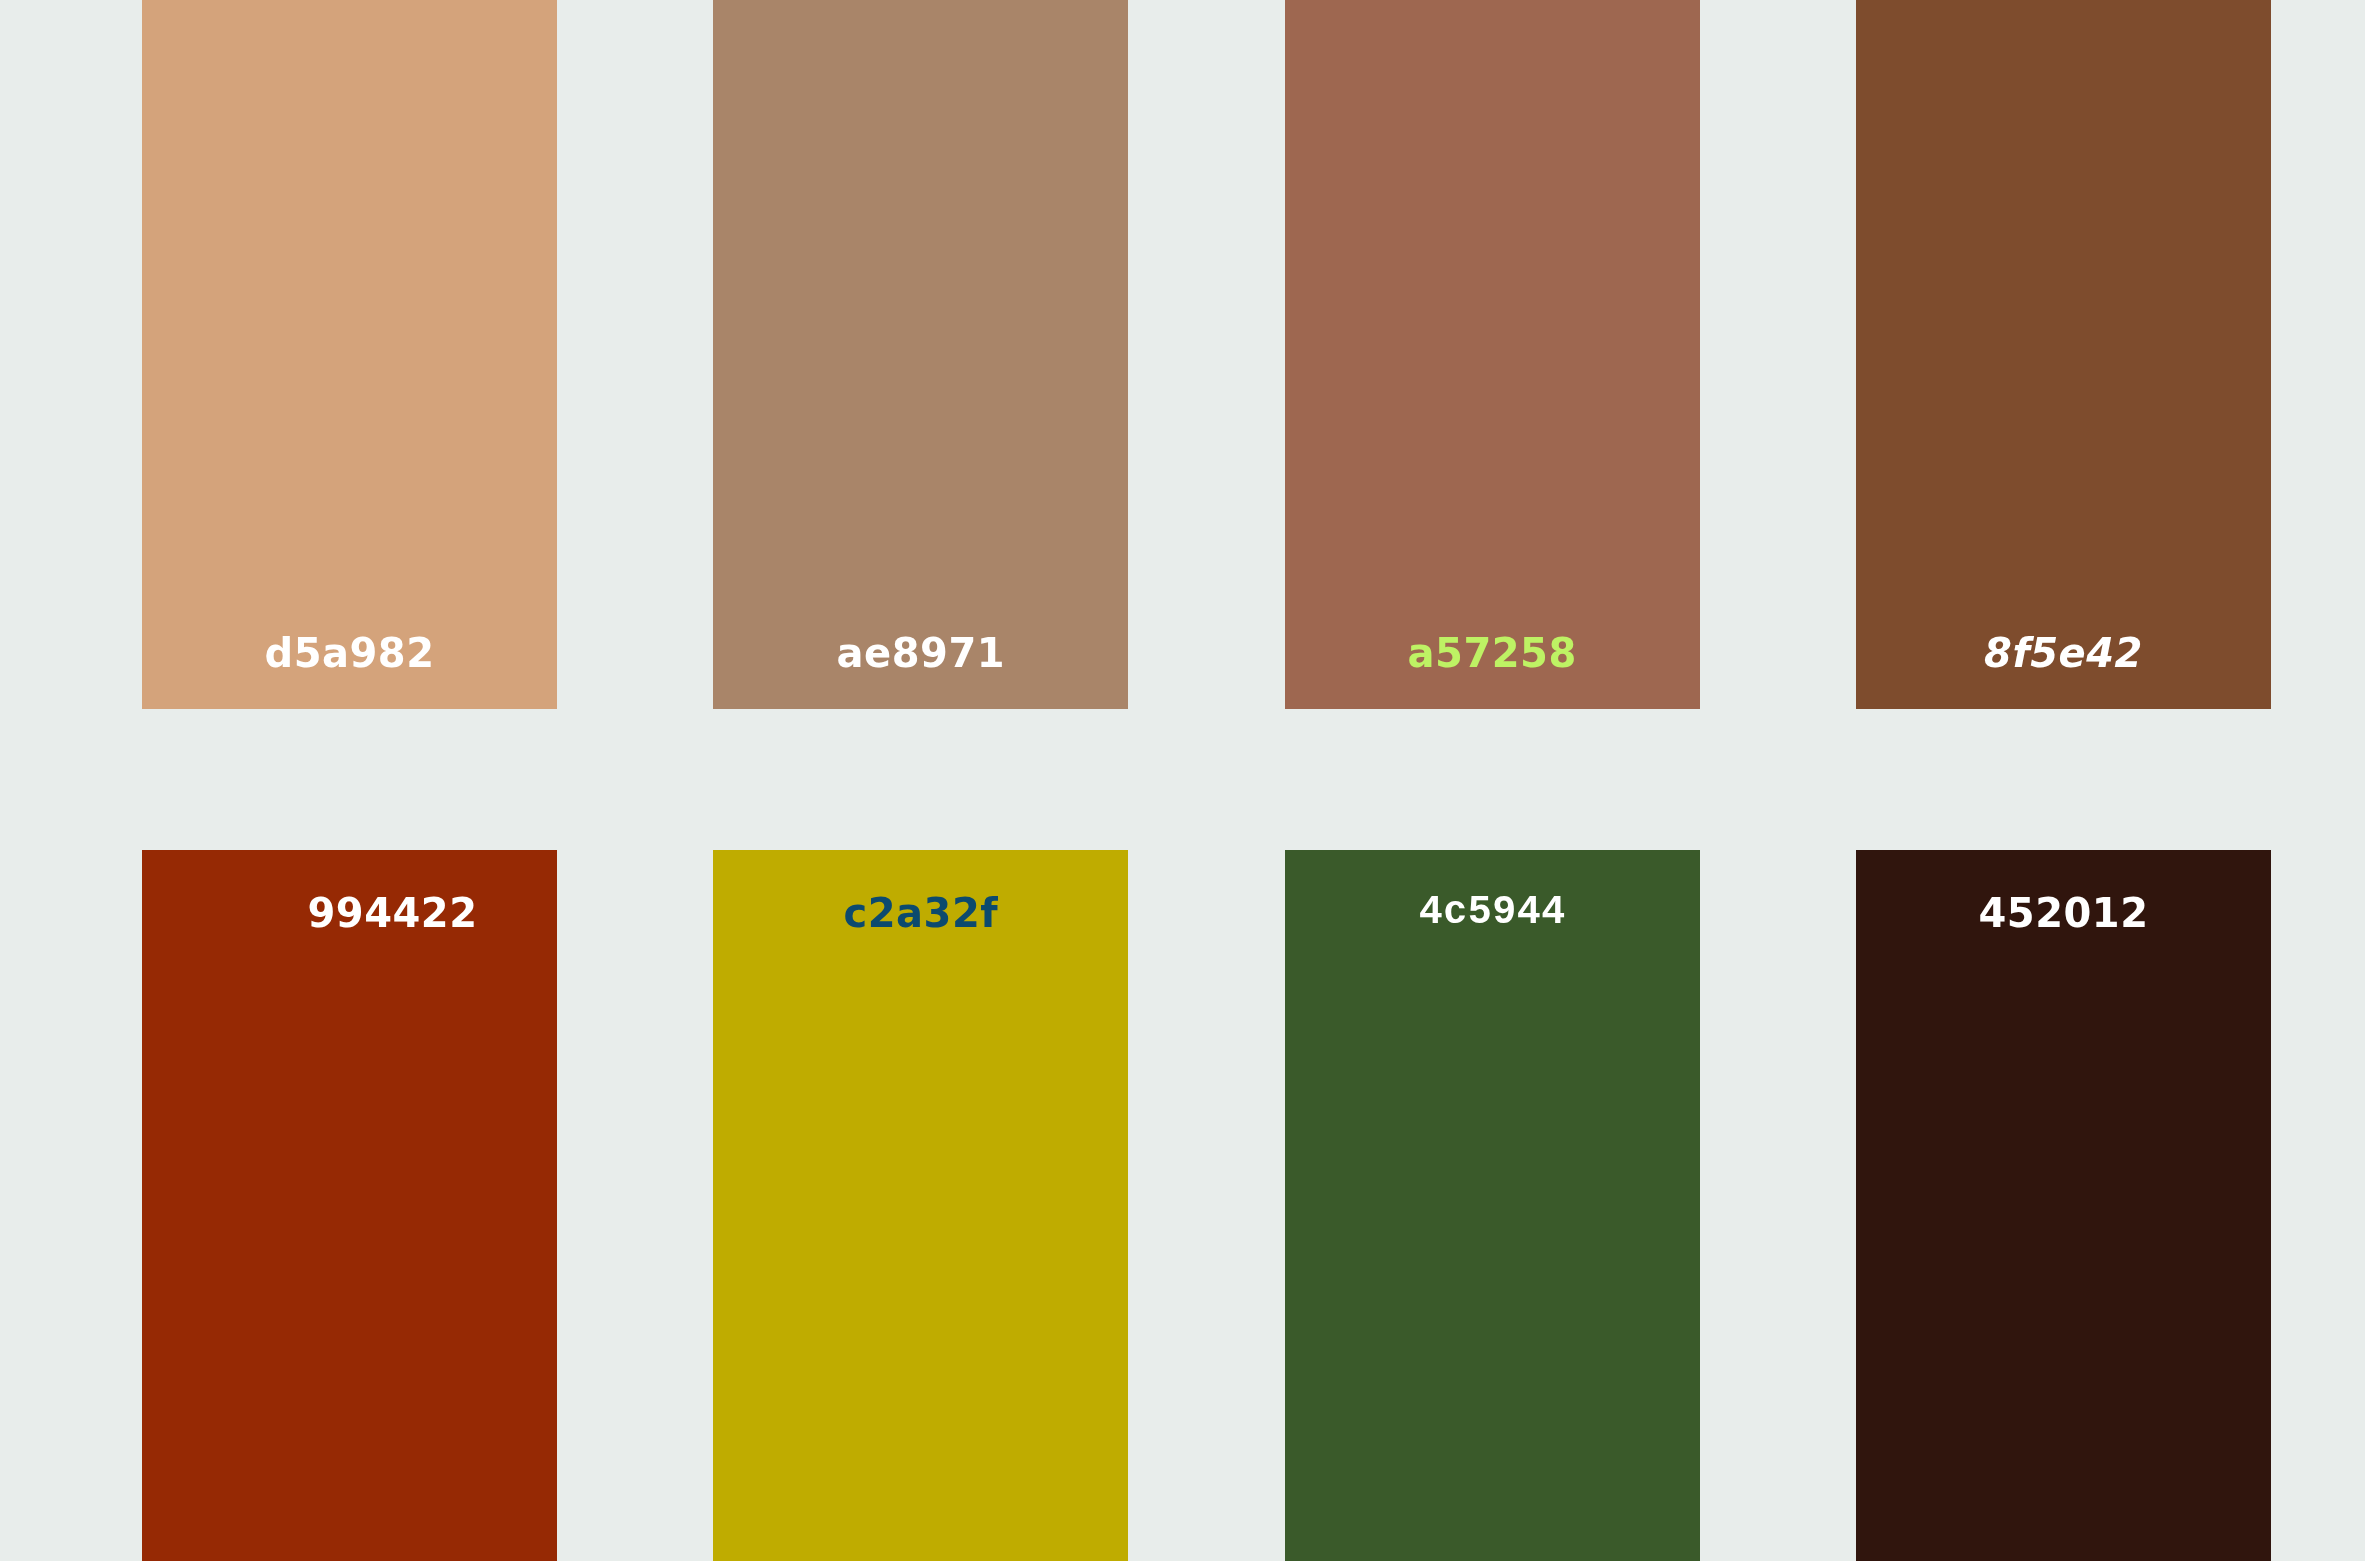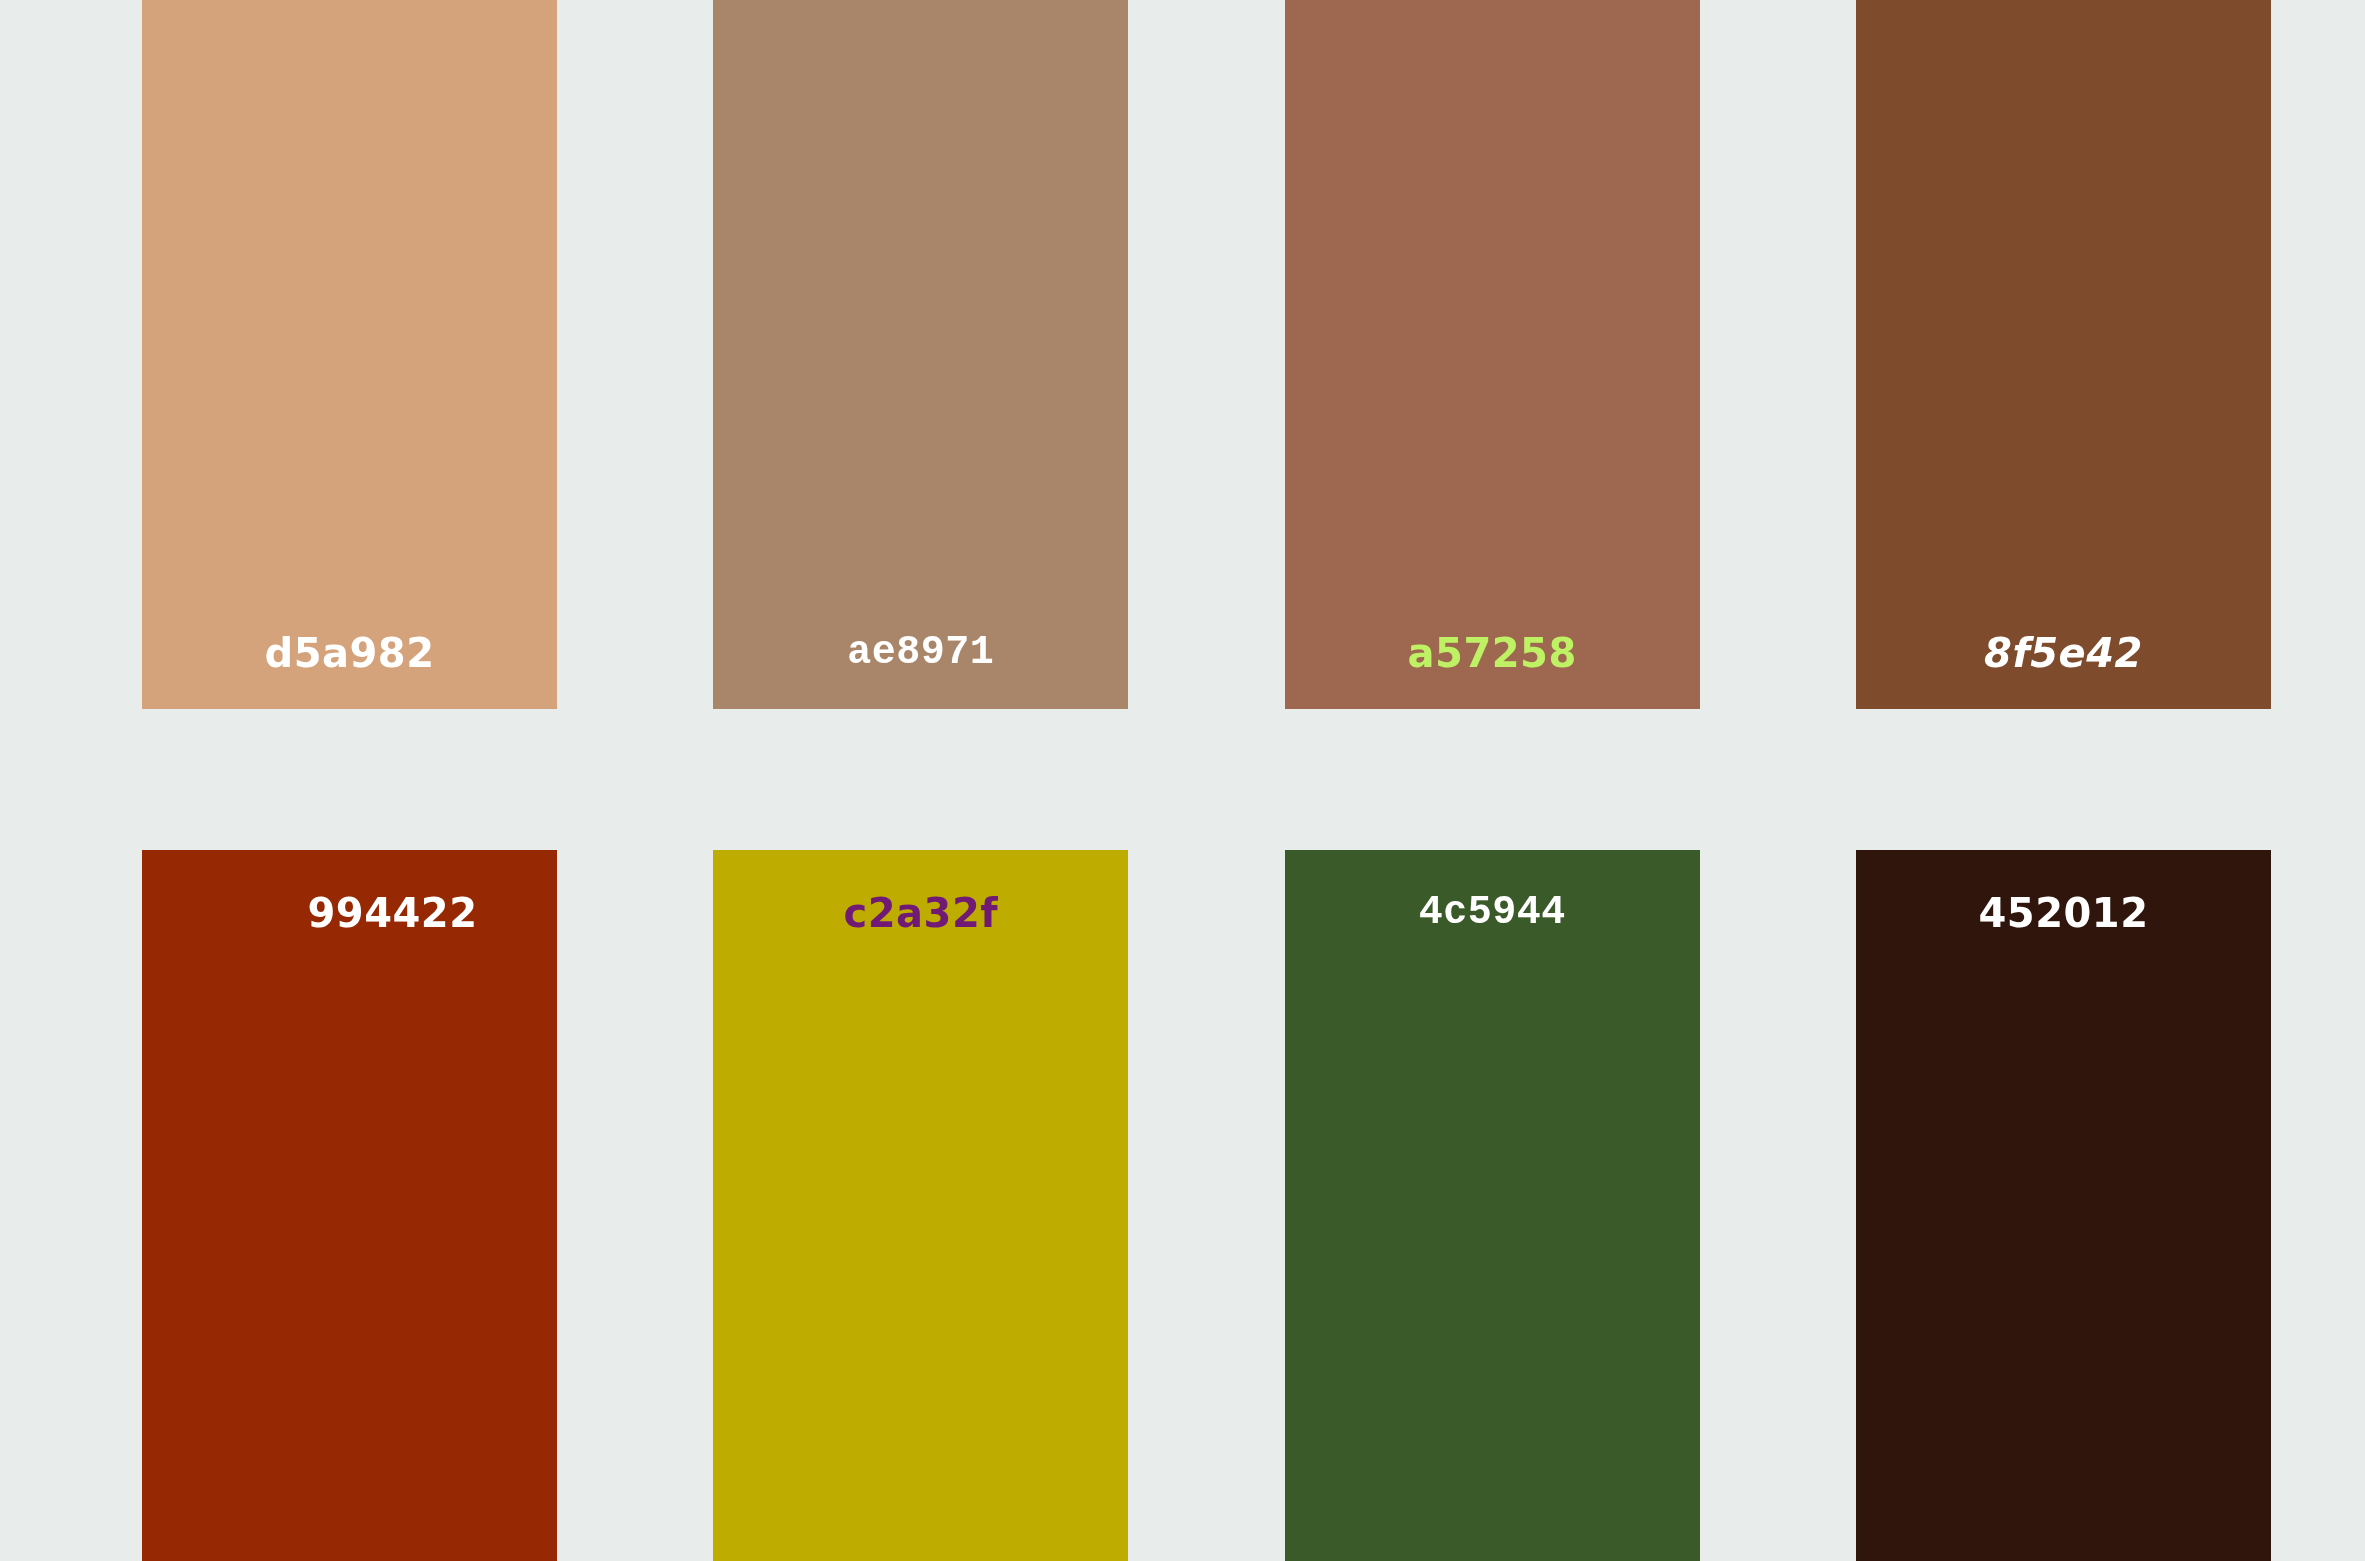--- a/index.html
+++ b/index.html
@@ -80,41 +80,41 @@
 
 <div id="palette-board" style="background: rgb(232, 237, 235);">
 
   <div class="swatch-row" id="swatch-row-top">
 
     <div class="swatch" style="background-color: rgb(212, 163, 123);">
       <span class="swatch-label" style="color: rgb(255, 255, 255);">d5a982</span>
     </div>
 
     <div class="swatch" style="background-color: rgb(169, 133, 105);">
-      <span class="swatch-label" style="color: rgb(255, 255, 255); font-family: Liberation Mono, monospace;">ae8971</span>
+      <span class="swatch-label" style="color: rgb(255, 255, 255);">ae8971</span>
     </div>
 
     <div class="swatch" style="background-color: rgb(158, 103, 80);">
       <span class="swatch-label" style="color: #bef264;">a57258</span>
     </div>
 
     <div class="swatch" style="background-color: rgb(126, 76, 45);">
       <span class="swatch-label" style="color: rgb(255, 255, 255); font-style: italic;">8f5e42</span>
     </div>
 
   </div>
 
   <div class="swatch-row" id="swatch-row-bottom">
 
     <div class="swatch" style="background-color: rgb(150, 41, 4);">
       <span class="swatch-label" style="color: rgb(255, 255, 255); margin-left: 43px;">994422</span>
     </div>
 
     <div class="swatch" style="background-color: rgb(191, 172, 0);">
-      <span class="swatch-label" style="color: #701a75;">c2a32f</span>
+      <span class="swatch-label" style="color: #0c4a6e;">c2a32f</span>
     </div>
 
     <div class="swatch" style="background-color: rgb(58, 90, 42);">
       <span class="swatch-label" style="color: rgb(255, 255, 255); font-family: Liberation Mono, monospace;">4c5944</span>
     </div>
 
     <div class="swatch" style="background-color: rgb(48, 21, 13);">
       <span class="swatch-label" style="color: rgb(255, 255, 255);">452012</span>
     </div>
 

